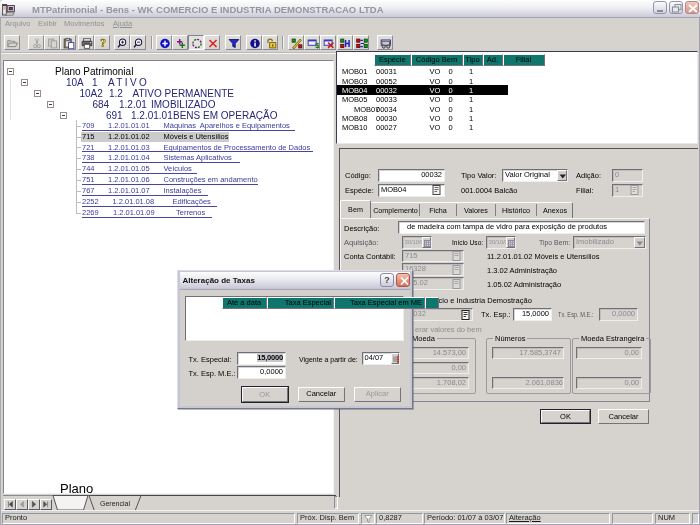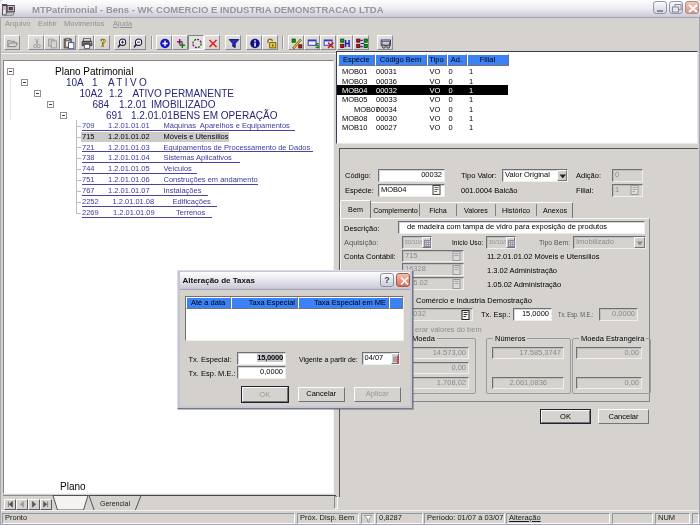--- a/index.html
+++ b/index.html
@@ -1,21 +1,21 @@
 <!DOCTYPE html>
 <html><head><meta charset="utf-8"><style>
 *{margin:0;padding:0;box-sizing:border-box;}
 html,body{width:700px;height:525px;overflow:hidden;}
 body{font-family:"Liberation Sans",sans-serif;background:#d6d3cf;position:relative;}
 .ab{position:absolute;}
 .t{font-size:7.5px;color:#000;white-space:pre;line-height:11px;}
 .navy{color:#26267a;}
 .tbtn{position:absolute;top:35px;height:15px;width:16px;border:1px solid;border-color:#fdfdfd #8b8b92 #8b8b92 #fdfdfd;background:linear-gradient(#e0deda,#d7d4d0);}
 .tbtn svg{position:absolute;left:1px;top:1px;transform:scale(0.88);transform-origin:50% 50%;}
-.hdrcell{position:absolute;border:1px solid;border-color:#fcfcfc #73737c #73737c #fcfcfc;background:#3b82f6;font-size:7.5px;line-height:10px;text-align:center;}
+.hdrcell{position:absolute;border:1px solid;border-color:#fcfcfc #73737c #73737c #fcfcfc;background:#0f766e;font-size:7.5px;line-height:10px;text-align:center;margin-left:36px;}
 .gb{position:absolute;border:1px solid #9a9aa0;border-radius:2px;}
 .gb>span{position:absolute;top:-5px;left:6px;background:#d6d3cf;font-size:7.5px;line-height:9px;padding:0 2px;}
 .dval{position:absolute;font-size:7.5px;color:#8a8a8e;text-align:right;line-height:10px;}
 </style></head><body>
 
 <div class="ab" style="left:0;top:0;width:700px;height:18px;background:linear-gradient(#fefefe, #efeff4 45%, #d8d8e3 80%, #cbcbd9);border-bottom:1px solid #a2a2b2;border-radius:4px 4px 0 0;"></div>
 <div class="ab" id="appicon" style="left:2px;top:2px;width:13px;height:13px;">
 <svg width="13" height="13" viewBox="0 0 13 13">
 <rect x="0.5" y="1.5" width="4.2" height="10.5" fill="#ccc8bc" stroke="#3a3a50" stroke-width="0.8"></rect>
 <rect x="0.9" y="1.8" width="3.4" height="1.2" fill="#3a3a50"></rect>
@@ -352,21 +352,21 @@
     </div>
 <div class="navb" style="left:40px;">
       <svg width="10" height="9">
         <path d="M7 1 L7 8 M2 1 L6 4.5 L2 8 Z" fill="#555" stroke="#555" stroke-width="0.8"></path>
       </svg>
     </div>
 
 <svg class="ab" style="left:52px;top:495px;" width="38" height="16">
       <path d="M1 0.5 L36 0.5 L31.5 15 L5.5 15 Z" fill="#f4f3f1" stroke="#44444c" stroke-width="0.9" transform="scale(1,1) translate(0,0)"></path>
     </svg>
-<div class="ab" style="left:60px;top:481px;font-size:10px;color:#000;">Plano</div>
+<div class="ab" style="left:60px;top:481px;font-size:13px;color:#000;">Plano</div>
 
 <svg class="ab" style="left:88px;top:494.5px;" width="54" height="17">
       <path d="M1 0.5 L53 0.5 L47 16 L6.5 16 Z" fill="none" stroke="#44444c" stroke-width="0.9"></path>
     </svg>
 <div class="ab" style="left:100px;top:500px;font-size:7px;color:#222;">Gerencial</div>
 <div class="ab" style="left:96px;top:494.5px;width:240px;height:1px;background:#44444c;"></div>
 </div>
 
 <div class="ab" style="left:336px;top:51px;width:362px;height:93px;border:1px solid;border-color:#3c3c54 #e8e8ea #e8e8ea #3c3c54;background:#fff;"></div>
 <div id="grid">
@@ -377,21 +377,21 @@
 <div class="hdrcell" style="left:374.5px;top:54px;width:52px;height:11.5px;">Código Bem</div>
 <div class="hdrcell" style="left:426.5px;top:54px;width:20px;height:11.5px;">Tipo</div>
 <div class="hdrcell" style="left:446.5px;top:54px;width:20px;height:11.5px;">Ad.</div>
 <div class="hdrcell" style="left:466.5px;top:54px;width:42px;height:11.5px;">Filial</div>
 <div class="gr" style="left:342px;top:67.2px;">MOB01</div>
     <div class="gr" style="left:376px;top:67.2px;">00031</div>
     <div class="gr" style="left:429.5px;top:67.2px;">VO</div>
     <div class="gr" style="left:448.5px;top:67.2px;">0</div>
     <div class="gr" style="left:469px;top:67.2px;">1</div>
 <div class="gr" style="left:342px;top:76.5px;">MOB03</div>
-    <div class="gr" style="left:376px;top:76.5px;">00036</div>
+    <div class="gr" style="left:376px;top:76.5px;">00052</div>
     <div class="gr" style="left:429.5px;top:76.5px;">VO</div>
     <div class="gr" style="left:448.5px;top:76.5px;">0</div>
     <div class="gr" style="left:469px;top:76.5px;">1</div>
 <div class="ab" style="left:337px;top:85.4px;width:171px;height:9.8px;background:#000;"></div>
 <div class="gr" style="left:342px;top:85.8px;color:#fff;">MOB04</div>
     <div class="gr" style="left:376px;top:85.8px;color:#fff;">00032</div>
     <div class="gr" style="left:429.5px;top:85.8px;color:#fff;">VO</div>
     <div class="gr" style="left:448.5px;top:85.8px;color:#fff;">0</div>
     <div class="gr" style="left:469px;top:85.8px;color:#fff;">1</div>
 <div class="gr" style="left:342px;top:95.2px;">MOB05</div>
@@ -532,21 +532,21 @@
 <div class="gb" style="left:405px;top:338px;width:71px;height:56px;">
       <span style="left:4px;">Moeda</span>
     </div>
 <div class="dval edd" style="left:409px;top:347px;width:60px;height:12px;padding-right:2px;">14.573,00</div>
 <div class="dval edd" style="left:409px;top:362px;width:60px;height:12px;padding-right:2px;">0,00</div>
 <div class="dval edd" style="left:409px;top:377px;width:60px;height:12px;padding-right:2px;">1.708,02</div>
 <div class="gb" style="left:486px;top:338px;width:85px;height:56px;">
       <span>Números</span>
     </div>
 <div class="dval edd" style="left:492px;top:347px;width:72px;height:12px;padding-right:2px;">17.585,3747</div>
-<div class="dval edd" style="left:492px;top:377px;width:72px;height:12px;padding-right:16px;">2.061,0836</div>
+<div class="dval edd" style="left:492px;top:377px;width:72px;height:12px;padding-right:0;">2.061,0836</div>
 <div class="gb" style="left:572px;top:338px;width:79px;height:56px;">
       <span>Moeda Estrangeira</span>
     </div>
 <div class="dval edd" style="left:576px;top:347px;width:66px;height:12px;padding-right:2px;">0,00</div>
 <div class="dval edd" style="left:576px;top:377px;width:66px;height:12px;padding-right:2px;">0,00</div>
 
 <div class="ab" style="left:540px;top:408.5px;width:51px;height:15px;background:#d6d3cf;border:1px solid #22222e;">
       <div class="ab" style="left:0;top:0;width:49px;height:13px;border:1px solid;border-color:#fcfcfc #73737c #73737c #fcfcfc;font-size:7.5px;line-height:12px;text-align:center;">OK</div>
     </div>
 <div class="ab" style="left:598px;top:408.5px;width:51px;height:15px;background:#d6d3cf;border:1px solid;border-color:#fcfcfc #73737c #73737c #fcfcfc;font-size:7.5px;line-height:13px;text-align:center;">Cancelar</div>

